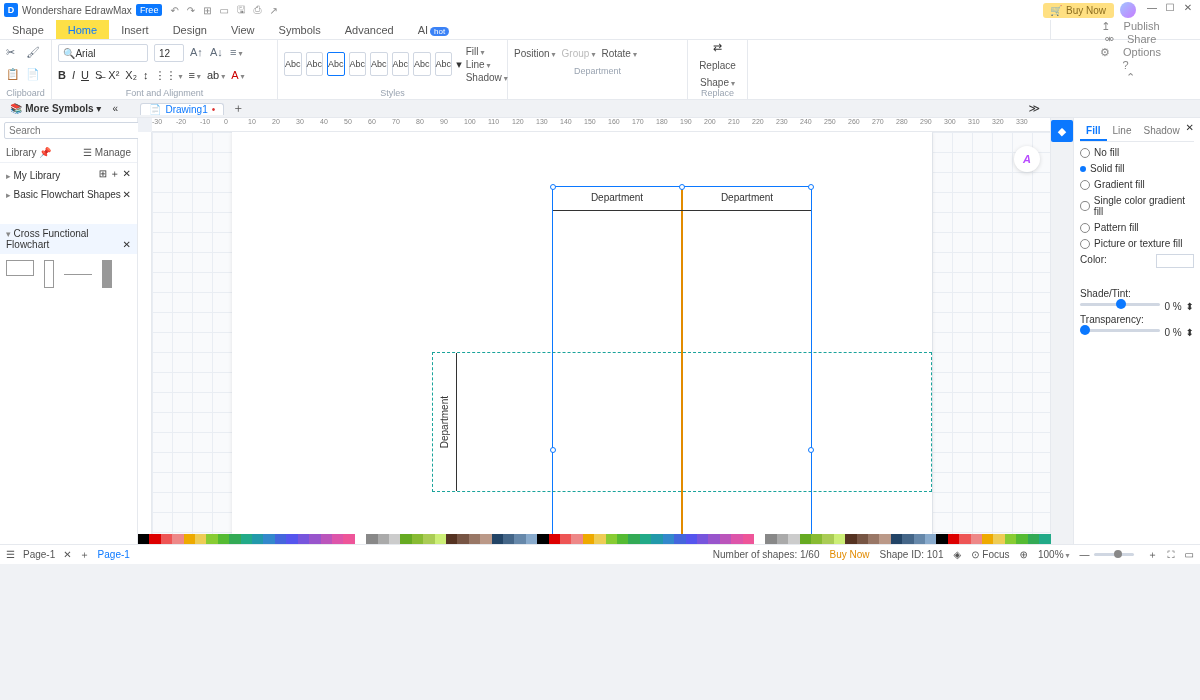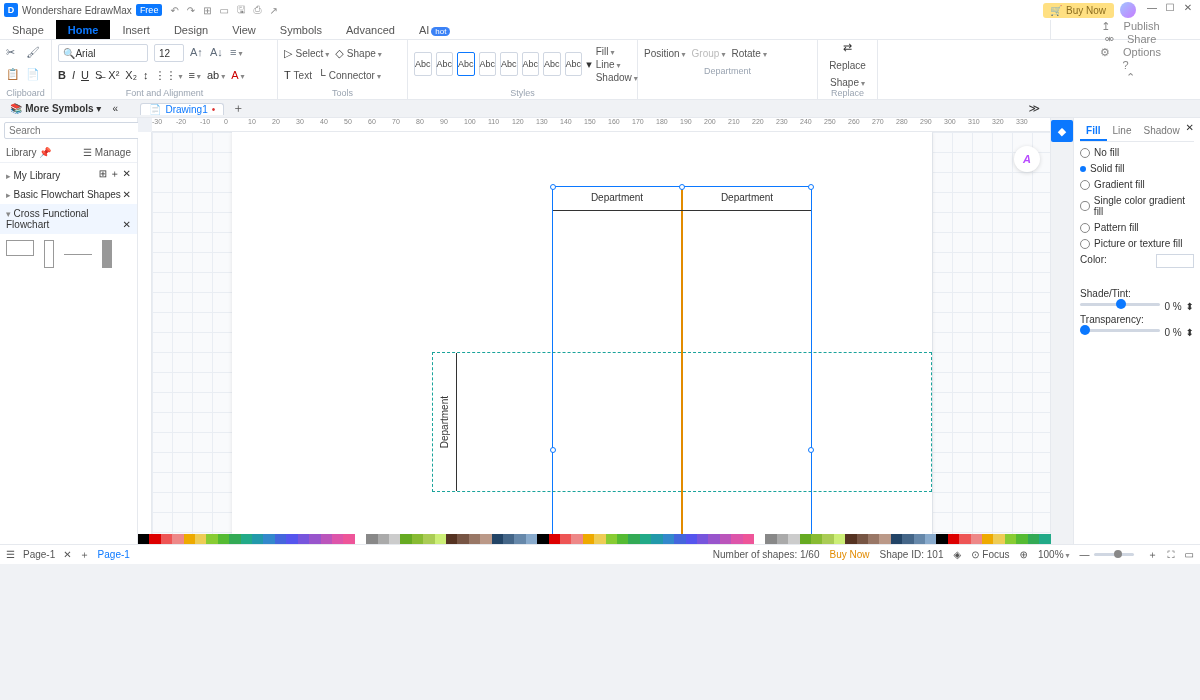--- a/index.html
+++ b/index.html
@@ -11,21 +11,21 @@
 .titlebar .free { background: #0b78ff; color: #fff; border-radius: 2px; padding: 1px 4px; margin-left: 4px; font-size: 9px;}
 .titlebar .tbtn { margin-left: 8px; color: #888; cursor: pointer; }
 .titlebar .spacer { flex: 1; }
 .titlebar .buy { background: #ffe082; color: #8c6d1f; border-radius: 3px; padding: 2px 8px; font-size: 10px; }
 .titlebar .avatar { width: 16px; height: 16px; border-radius: 50%; background: linear-gradient(135deg,#a0c4ff,#c77dff); margin: 0 6px; }
 .titlebar .winbtn { width: 16px; height: 16px; margin-left: 2px; color: #666; text-align:center;}
 
 
 .menubar { height: 20px; background: #fff; display: flex; align-items: stretch; font-size: 11px; border-bottom: 1px solid #e6e9ee; }
 .menubar .mitem { padding: 4px 12px; color: #555; }
-.menubar .mitem.active { background: #000000; color: #0b78ff; font-weight: 700;}
+.menubar .mitem.active { background: #fde047; color: #0b78ff; font-weight: 400;}
 .menubar .mspacer { flex:1; }
 .menubar .right { display:flex; align-items:center; color:#888; }
 .menubar .right span { margin-left:10px; }
 .hot { background:#3b82f6; color:#fff; font-size:8px; border-radius:6px; padding:0 4px; margin-left:2px;}
 
 
 .ribbon { height: 60px; background: #fff; border-bottom: 1px solid #e6e9ee; display: flex; }
 .rgroup { border-right: 1px solid #e6e9ee; padding: 2px 6px 0; display: flex; flex-direction: column; }
 .rgroup .rrow { display: flex; align-items: center; gap: 6px; height: 22px; }
 .rgroup .rlabel { font-size: 9px; color: #9aa4b1; text-align: center; margin-top: 2px; }
@@ -177,31 +177,20 @@
       <span>X²</span>
       <span>X₂</span>
       <span>↕</span>
       <span class="chev">⋮⋮</span>
       <span class="chev">≡</span>
       <span class="chev">ab</span>
       <span class="chev" style="color:#c00;">A</span>
     </div>
     <div class="rlabel">Font and Alignment</div>
   </div>
-  <div class="rgroup" style="width:130px;">
-    <div class="rrow">
-      <span>▷ <span class="lbl chev">Select</span></span>
-      <span>◇ <span class="lbl chev">Shape</span></span>
-    </div>
-    <div class="rrow">
-      <span>T <span class="lbl">Text</span></span>
-      <span>└ <span class="lbl chev">Connector</span></span>
-    </div>
-    <div class="rlabel">Tools</div>
-  </div>
   <div class="rgroup" style="width:230px;">
     <div class="rrow" style="height:44px; gap:4px;">
       <span class="abc">Abc</span>
       <span class="abc">Abc</span>
       <span class="abc sel2">Abc</span>
       <span class="abc">Abc</span>
       <span class="abc">Abc</span>
       <span class="abc">Abc</span>
       <span class="abc">Abc</span>
       <span class="abc">Abc</span>
@@ -252,21 +241,21 @@
       <span>☰ <span>Manage</span></span>
     </div>
     <div class="cat">
       <span><span class="caret">▸</span><span>My Library</span></span>
       <span>⊞ ＋ ✕</span>
     </div>
     <div class="cat">
       <span><span class="caret">▸</span><span>Basic Flowchart Shapes</span></span>
         <span>✕</span>
     </div>
-    <div class="cat" style="background:#f0f6ff;">
+    <div class="cat" style="background:#f0f6ff;margin-top:20px;">
       <span><span class="caret">▾</span><span>Cross Functional Flowchart</span></span>
         <span>✕</span>
     </div>
     <div class="shapes">
       <div class="shape" style="width:28px;height:16px;"></div>
       <div class="shape vert"></div>
       <div class="shape line"></div>
       <div class="shape bar"></div>
     </div>
   </div>

